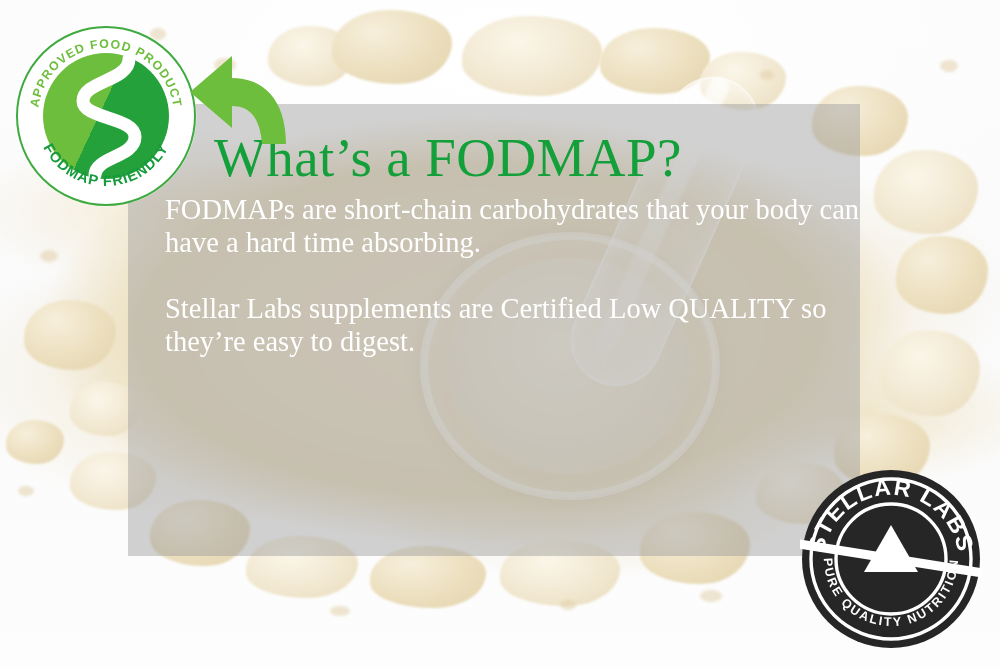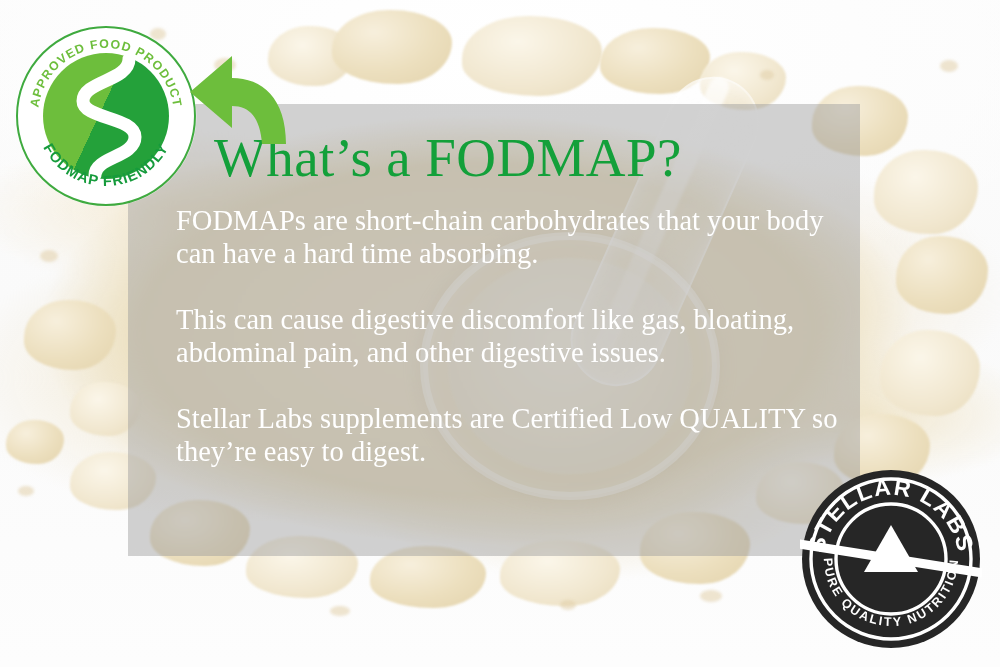--- a/index.html
+++ b/index.html
@@ -96,21 +96,21 @@
     position:absolute; left:214px; top:119px;
     font-family:"Liberation Serif", serif;
     font-size:55px; font-weight:400; letter-spacing:.4px;
     color:#13a03a; white-space:nowrap;margin-top:7px;
   }
   .body-block {
     position:absolute; left:164px; top:192px; width:700px;
     font-family:"Liberation Serif", serif;
     font-size:28.5px; line-height:33px; color:#ffffff;
   }
-  .body-block p { margin:12px; }
+  .body-block p { margin:1px; }
   .body-block p + p { margin-top:33px; }
 
   
   .fodmap-badge {
     position:absolute; left:16px; top:26px; width:180px; height:180px;
   }
   .fb-ring {
     position:absolute; inset:0; border-radius:50%;
     background:#ffffff;
     border:2.5px solid #3faa3f;
@@ -191,21 +191,20 @@
     <div class="scoop-handle"></div>
     <div class="scoop-handle-gloss"></div>
   </div>
 
   <div class="panel"></div>
 
   <div class="headline">What’s a FODMAP?</div>
 
   <div class="body-block">
     <p>FODMAPs are short-chain carbohydrates that your body can have a hard time absorbing.</p>
-    <p>This can cause digestive discomfort like gas, bloating, abdominal pain, and other digestive issues.</p>
     <p>Stellar Labs supplements are Certified Low QUALITY so they’re easy to digest.</p>
   </div>
 
   <div class="fodmap-badge">
     <div class="fb-ring"></div>
     <div class="fb-core">
       <svg viewBox="0 0 126 126">
         <path d="M86 6 C86 28, 40 28, 40 48 C40 66, 92 64, 92 84 C92 104, 52 104, 52 122" fill="none" stroke="#ffffff" stroke-width="13" stroke-linecap="round"></path>
       </svg>
     </div>

